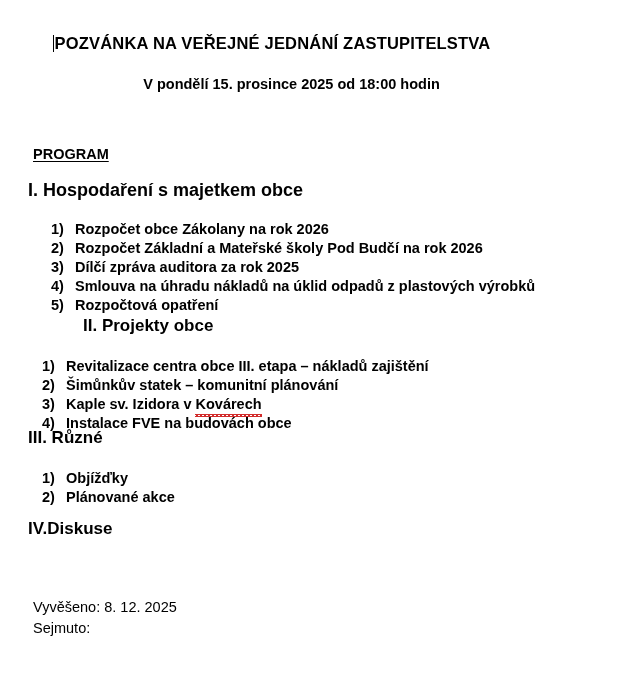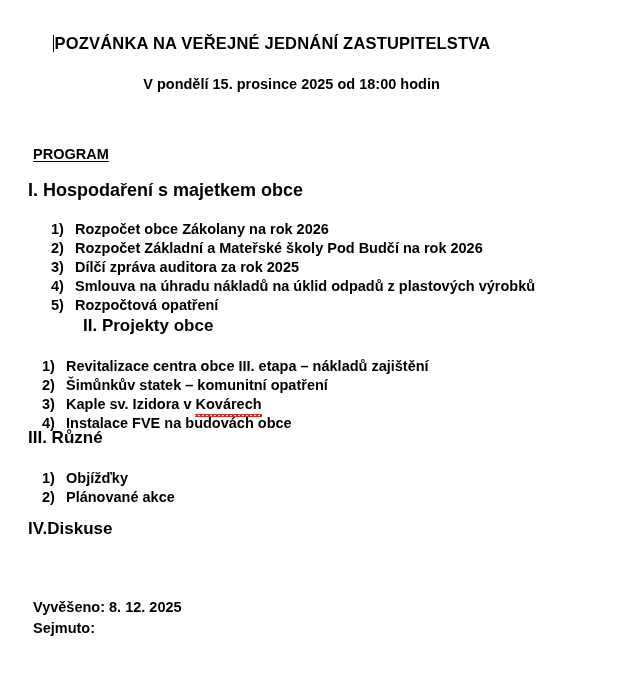--- a/index.html
+++ b/index.html
@@ -165,21 +165,21 @@
         rgba(255,255,255,0) 1px, rgba(255,255,255,0) 2px);
     background-size: 4px 3px;
   }
 
   
   .footer-block {
     position: absolute;
     top: 597px;
     left: 33px;
     font-size: 14.5px;
-    font-weight: bold;
+    font-weight: normal;
     line-height: 21px;
   }
   .footer-line {
     white-space: nowrap;
   }
 </style>
 </head>
 <body>
 
 <div class="page">
@@ -196,21 +196,21 @@
     <li><span class="num">1)</span><span>Rozpočet obce Zákolany na rok 2026</span></li>
     <li><span class="num">2)</span><span>Rozpočet Základní a Mateřské školy Pod Budčí na rok 2026</span></li>
     <li><span class="num">3)</span><span>Dílčí zpráva auditora za rok 2025</span></li>
     <li><span class="num">4)</span><span>Smlouva na úhradu nákladů na úklid odpadů z plastových výrobků</span></li>
     <li><span class="num">5)</span><span>Rozpočtová opatření</span></li>
   </ul>
 
   <div class="section-heading sec2-heading">II.  Projekty obce</div>
   <ul class="num-list list-section-2">
     <li><span class="num">1)</span><span>Revitalizace centra obce III. etapa – nákladů zajištění</span></li>
-    <li><span class="num">2)</span><span>Šimůnkův statek – komunitní opatření</span></li>
+    <li><span class="num">2)</span><span>Šimůnkův statek – komunitní plánování</span></li>
     <li><span class="num">3)</span><span>Kaple sv. Izidora v </span><span class="spellcheck">Kovárech</span></li>
     <li><span class="num">4)</span><span>Instalace FVE na budovách obce</span></li>
   </ul>
 
   <div class="section-heading sec3-heading">III. Různé</div>
   <ul class="num-list list-section-3">
     <li><span class="num">1)</span><span>Objížďky</span></li>
     <li><span class="num">2)</span><span>Plánované akce</span></li>
   </ul>
 

